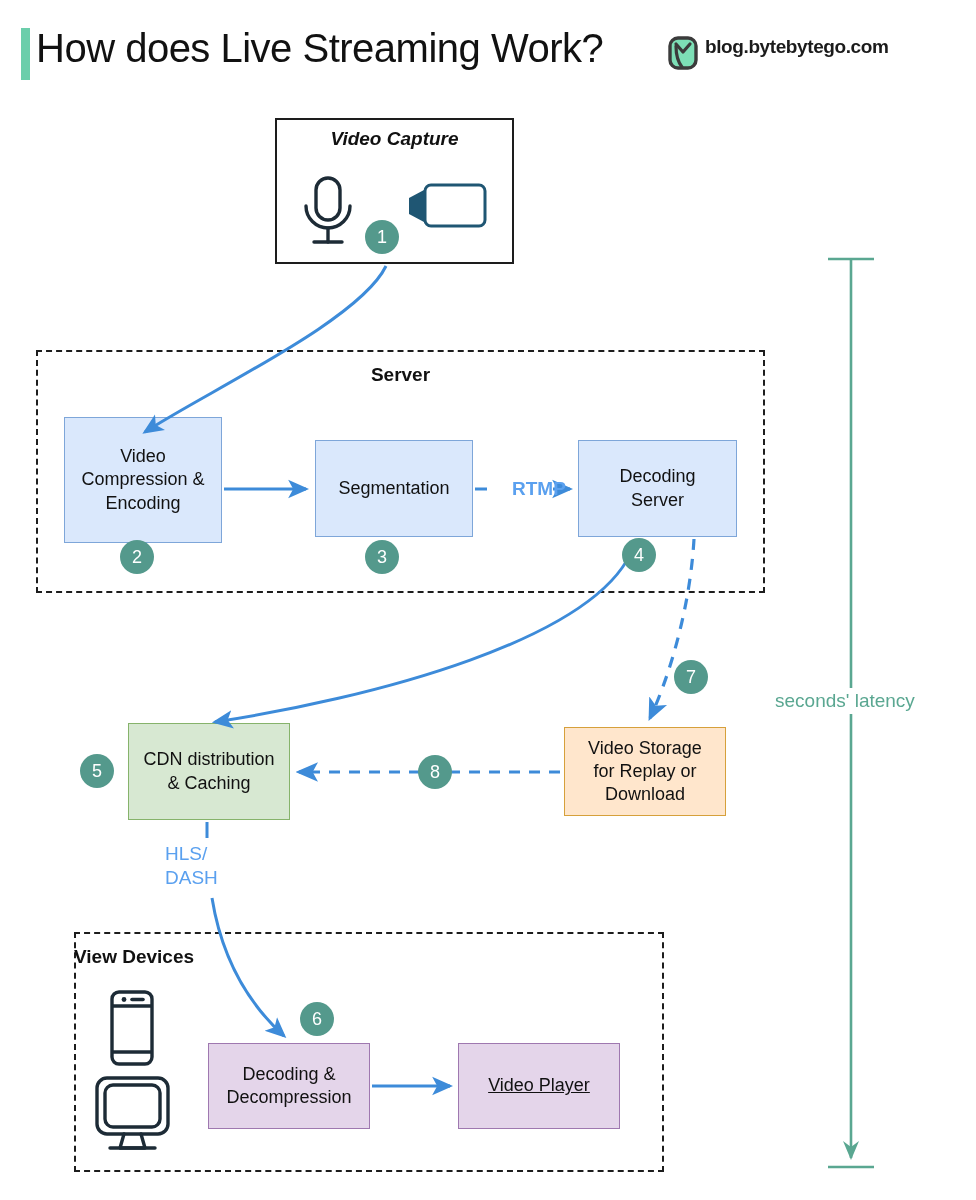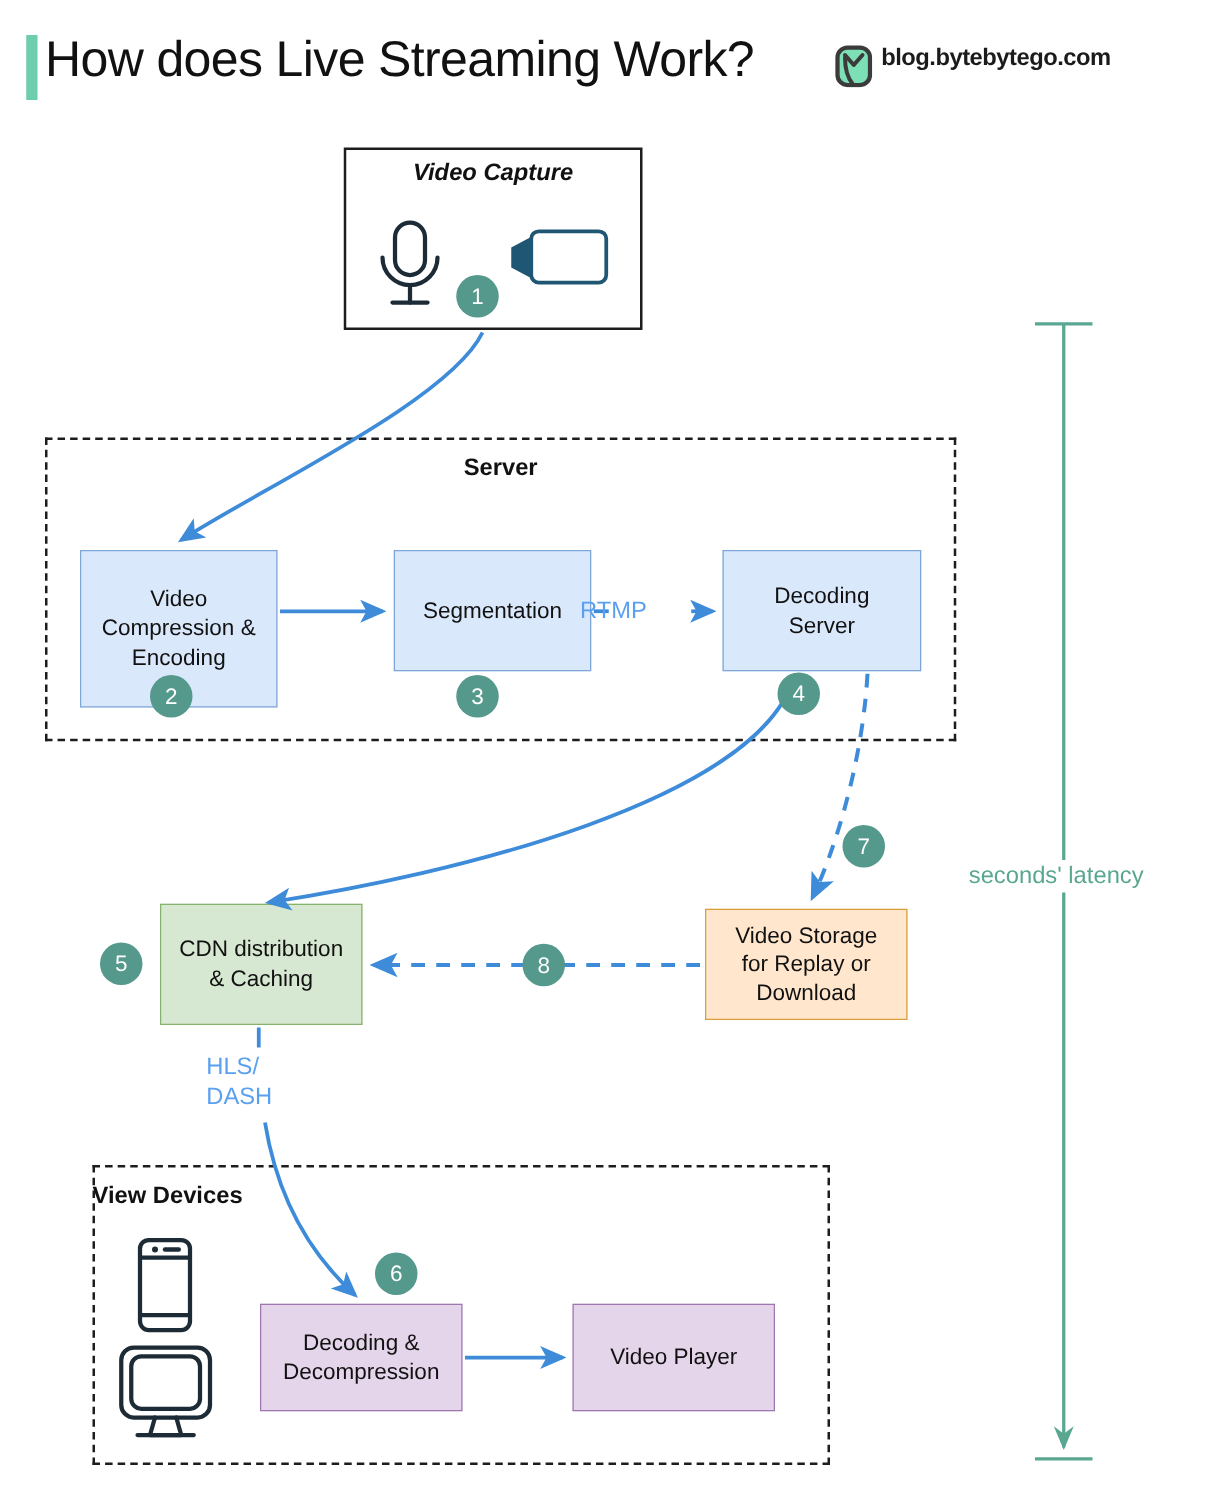--- a/index.html
+++ b/index.html
@@ -179,21 +179,21 @@
 
   <div id="video-capture-box"></div>
   <div id="video-capture-title">Video Capture</div>
 
   <div class="group" style="left:36px; top:350px; width:729px; height:243px;"></div>
   <div class="group-title" style="left:36px; top:364px; width:729px; text-align:center;">Server</div>
 
   <div class="group" style="left:74px; top:932px; width:590px; height:240px;"></div>
   <div class="group-title" style="left:74px; top:946px; width:590px; text-align:left;">View Devices</div>
 
-  <div class="node node-blue" style="left:64px; top:440px; width:158px; height:126px;">
+  <div class="node node-blue" style="left:64px; top:417px; width:158px; height:126px;">
     <span style="white-space:pre-line;">Video
 Compression &amp;
 Encoding</span>
   </div>
 
   <div class="node node-blue" style="left:315px; top:440px; width:158px; height:97px;">
     <span style="white-space:pre-line;">Segmentation</span>
   </div>
 
   <div class="node node-blue" style="left:578px; top:440px; width:159px; height:97px;">
@@ -210,21 +210,21 @@
     <span style="white-space:pre-line;">Video Storage
 for Replay or
 Download</span>
   </div>
 
   <div class="node node-purple" style="left:208px; top:1043px; width:162px; height:86px;">
     <span style="white-space:pre-line;">Decoding &amp;
 Decompression</span>
   </div>
 
-  <div class="node node-purple" style="left:458px; top:1043px; width:162px; height:86px;">
+  <div class="node node-purple" style="left:458px; top:1043px; width:162px; height:86px;text-decoration:underline;">
     <span style="white-space:pre-line;">Video Player</span>
   </div>
 
   <svg id="icon-layer" class="layer" viewBox="0 0 976 1200">
 
     <g fill="none" stroke="#1d2b36" stroke-width="3.4" stroke-linecap="round">
       <rect x="316" y="178" width="24" height="42" rx="12" ry="12"></rect>
       <path d="M306 206 a22 22 0 0 0 44 0"></path>
       <path d="M328 228 L328 242"></path>
       <path d="M314 242 L342 242"></path>
@@ -277,21 +277,21 @@
     <path d="M694 539 C690 610 668 680 650 718" fill="none" stroke="#3d8bd9" stroke-width="3.2" stroke-dasharray="11 9" marker-end="url(#arrow-blue)"></path>
 
     <path d="M560 772 L299 772" fill="none" stroke="#3d8bd9" stroke-width="3.2" stroke-dasharray="11 9" marker-end="url(#arrow-blue)"></path>
 
     <path d="M207 822 L207 838" fill="none" stroke="#3d8bd9" stroke-width="3"></path>
     <path d="M212 898 C222 960 250 1005 284 1036" fill="none" stroke="#3d8bd9" stroke-width="3" marker-end="url(#arrow-blue)"></path>
 
     <path d="M372 1086 L450 1086" fill="none" stroke="#3d8bd9" stroke-width="3" marker-end="url(#arrow-blue)"></path>
   </svg>
 
-  <div class="edge-label" style="left:464px; top:477px;">RTMP</div>
+  <div class="edge-label" style="left:512px; top:477px;font-weight:bold;">RTMP</div>
   <div class="edge-label" style="left:165px; top:842px; text-align:left;">HLS/
 DASH</div>
 
   <div class="badge" style="left:365px; top:220px;">1</div>
   <div class="badge" style="left:120px; top:540px;">2</div>
   <div class="badge" style="left:365px; top:540px;">3</div>
   <div class="badge" style="left:622px; top:538px;">4</div>
   <div class="badge" style="left:80px; top:754px;">5</div>
   <div class="badge" style="left:300px; top:1002px;">6</div>
   <div class="badge" style="left:674px; top:660px;">7</div>

